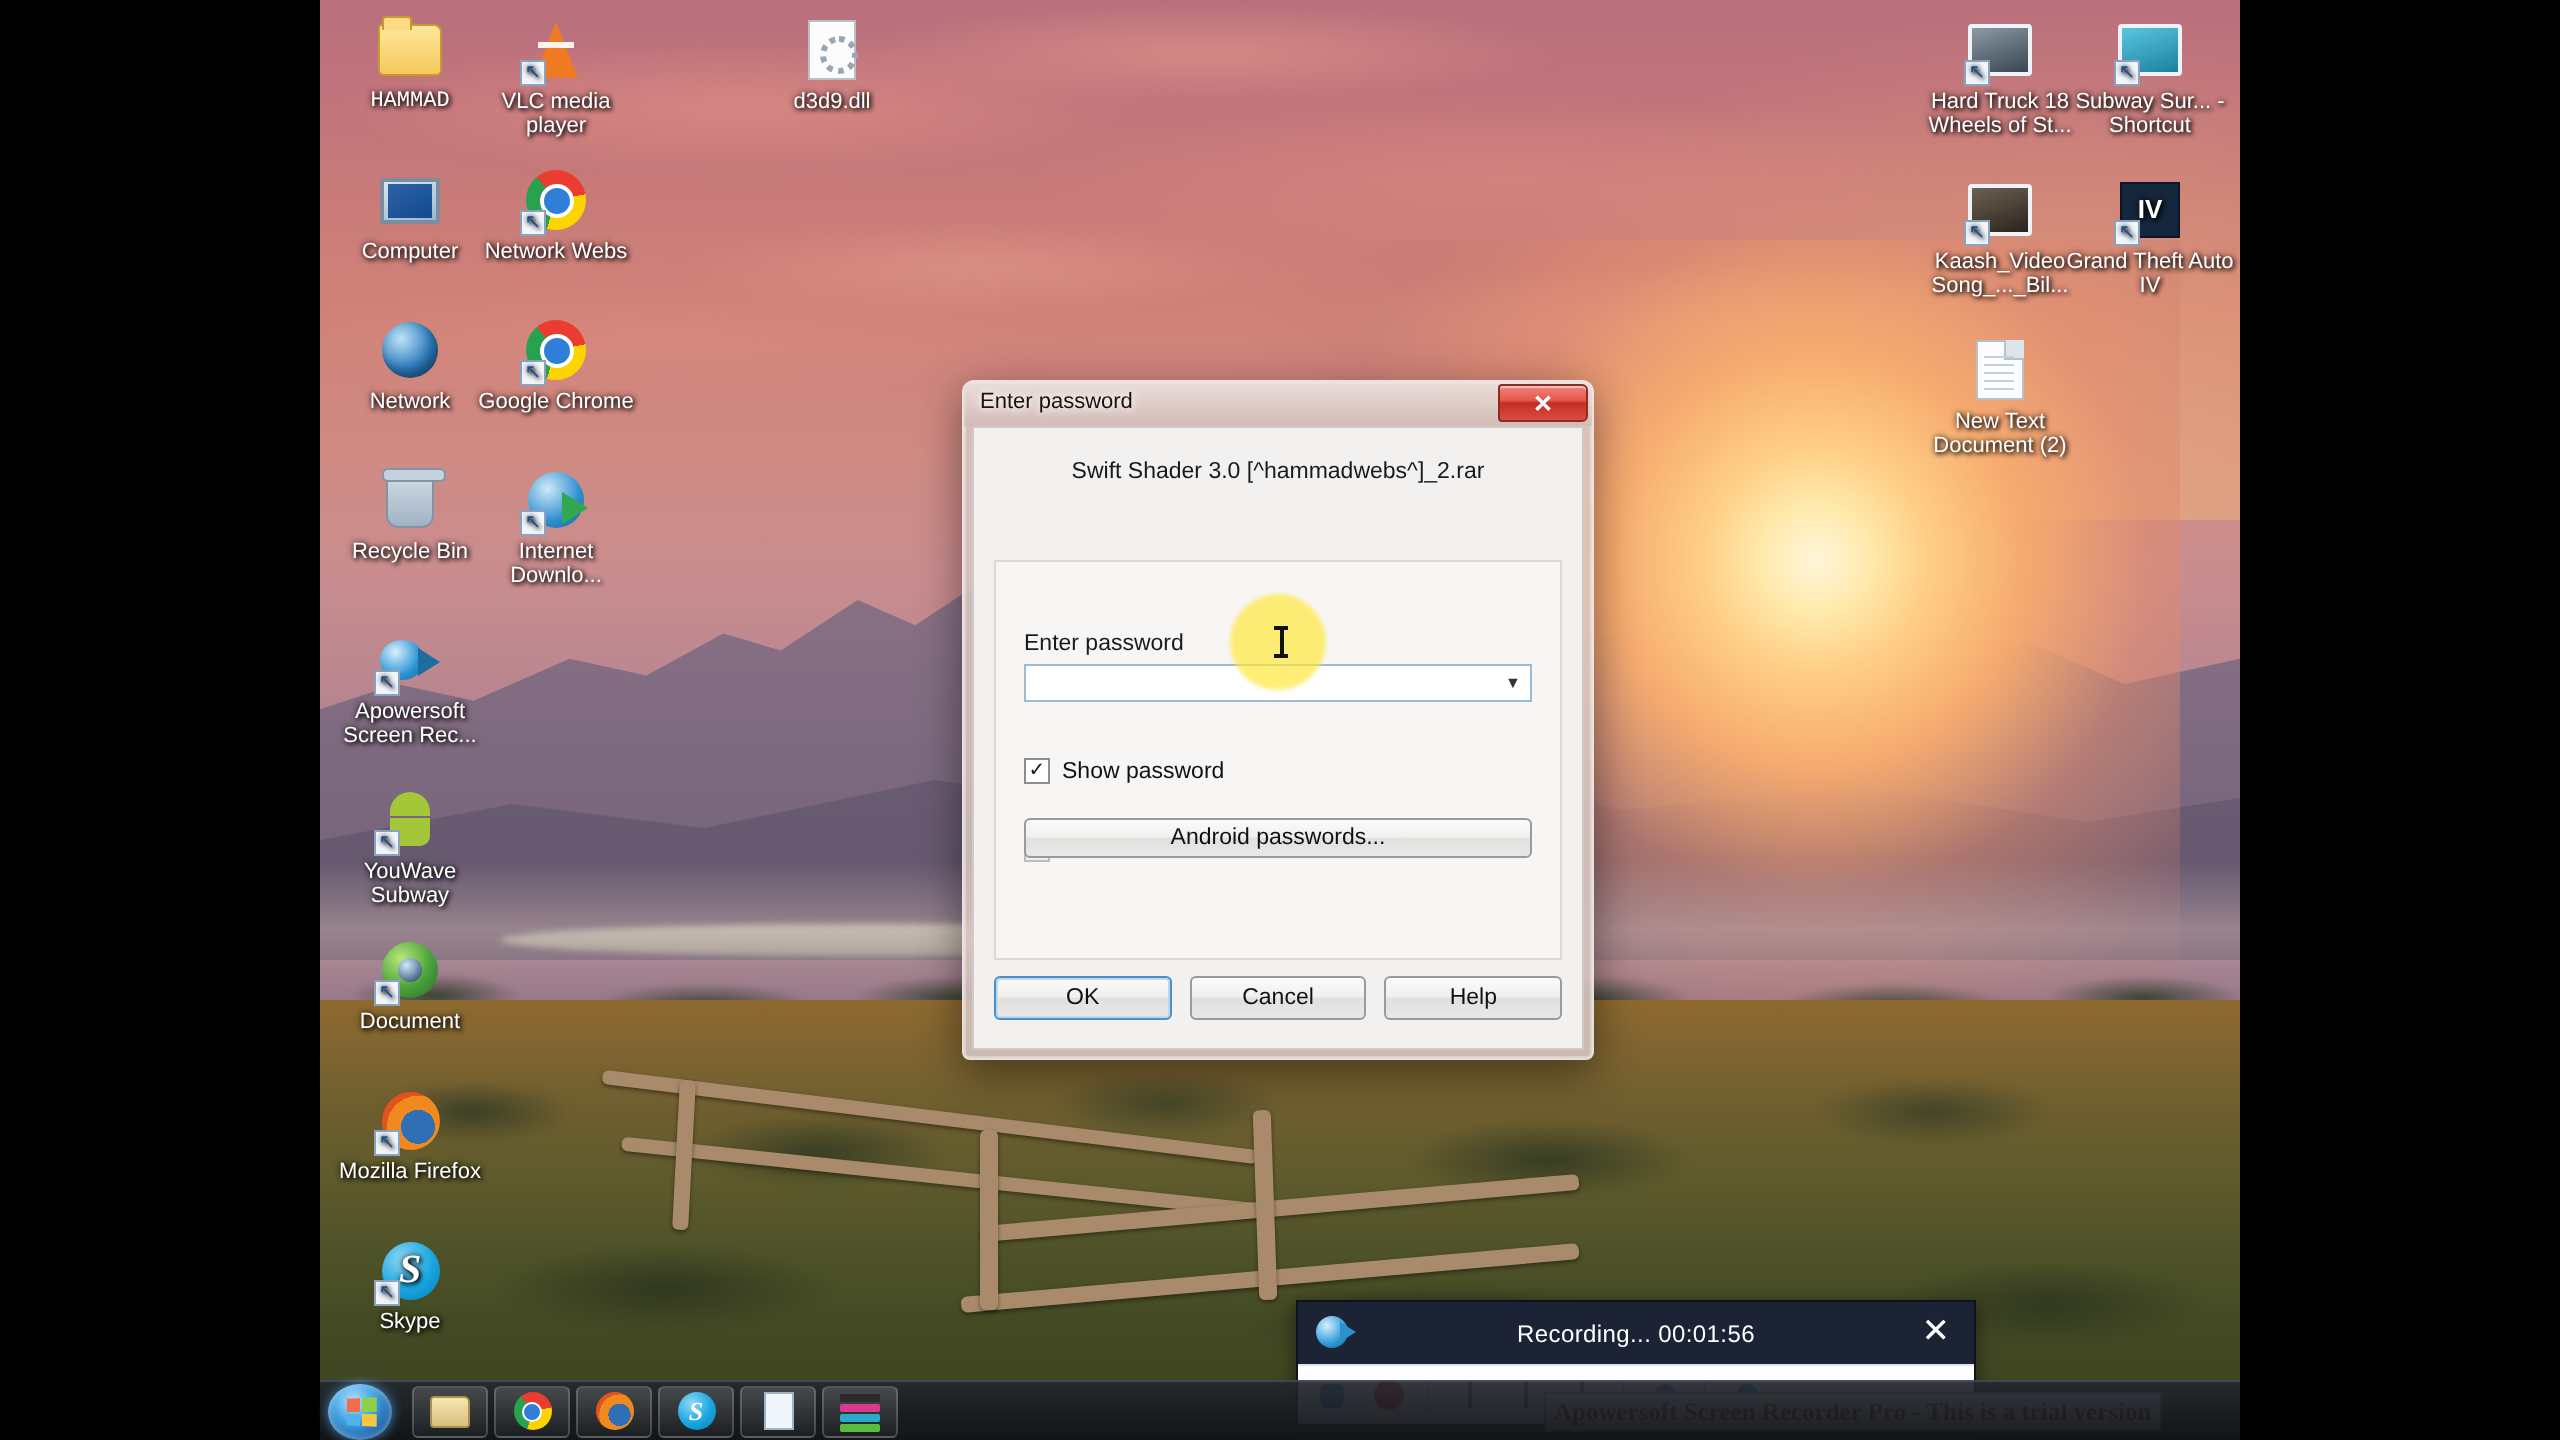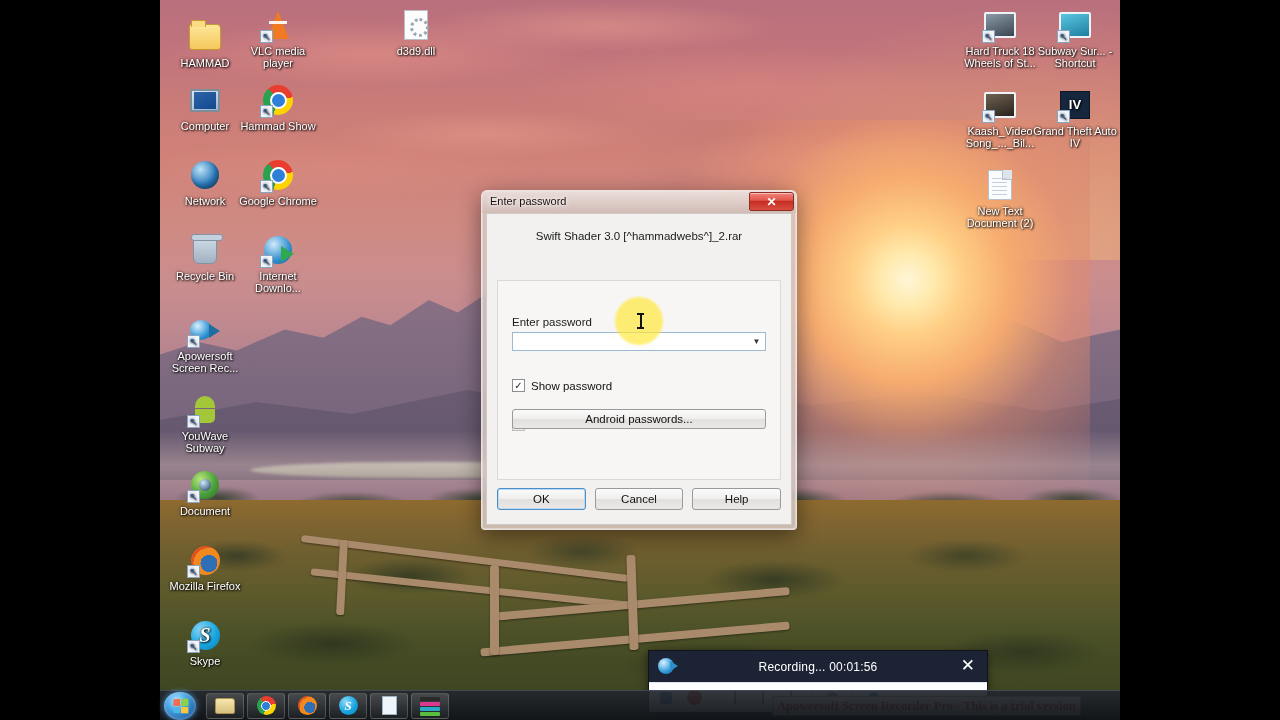--- a/index.html
+++ b/index.html
@@ -391,21 +391,21 @@
 
     <div class="fence" style="left:140px; top:555px; width:330px; height:7px; transform:rotate(7deg);"></div>
     <div class="fence" style="left:150px; top:585px; width:320px; height:7px; transform:rotate(6deg);"></div>
     <div class="fence" style="left:330px; top:600px; width:300px; height:8px; transform:rotate(-5deg);"></div>
     <div class="fence" style="left:320px; top:635px; width:310px; height:8px; transform:rotate(-5deg);"></div>
     <div class="fence" style="left:178px; top:540px; width:8px; height:75px; transform:rotate(3deg);"></div>
     <div class="fence" style="left:330px; top:565px; width:9px; height:90px;"></div>
     <div class="fence" style="left:468px; top:555px; width:9px; height:95px; transform:rotate(-2deg);"></div>
 
     <div id="icon-layer">
-        <div class="icon" style="left: 3px; top: 20px;">
+        <div class="icon" style="left: 3px; top: 8px; font-family: Liberation Mono, monospace;">
           <div class="glyph">
             <span class="a-folder"></span>
           </div>
           <span class="lbl">HAMMAD</span>
         </div>
         <div class="icon" style="left: 76px; top: 8px;">
           <div class="glyph">
             <span class="a-cone"></span>
             <span class="shortcut-arrow">↖</span>
           </div>
@@ -415,21 +415,21 @@
           <div class="glyph">
             <span class="a-monitor"></span>
           </div>
           <span class="lbl">Computer</span>
         </div>
         <div class="icon" style="left: 76px; top: 83px;">
           <div class="glyph">
             <span class="a-chrome"></span>
             <span class="shortcut-arrow">↖</span>
           </div>
-          <span class="lbl">Hammad Show</span>
+          <span class="lbl">Network Webs</span>
         </div>
         <div class="icon" style="left: 3px; top: 158px;">
           <div class="glyph">
             <span class="a-globe"></span>
           </div>
           <span class="lbl">Network</span>
         </div>
         <div class="icon" style="left: 76px; top: 158px;">
           <div class="glyph">
             <span class="a-chrome"></span>

